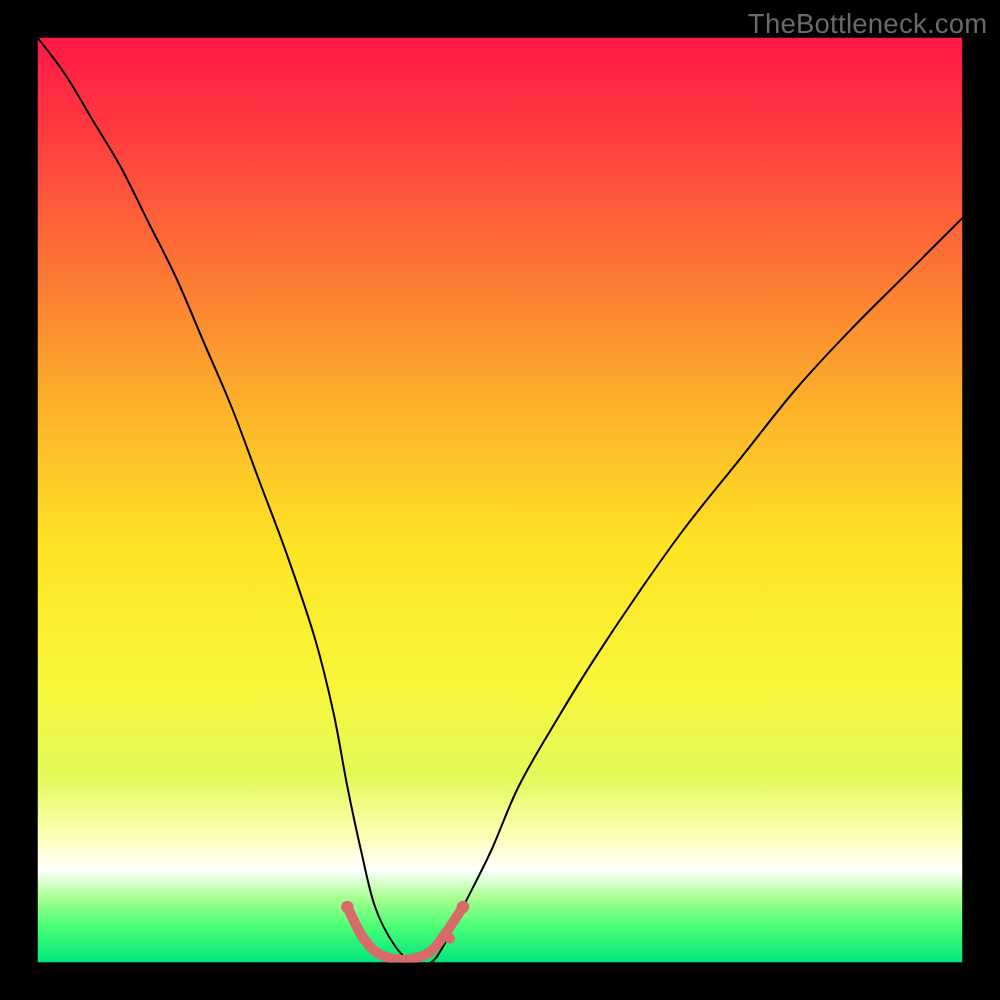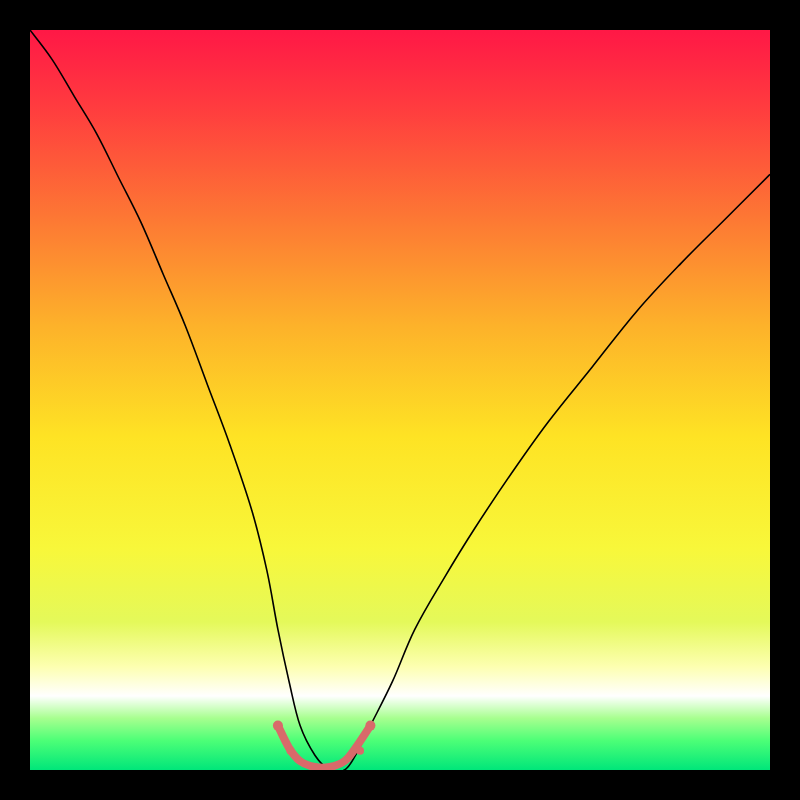--- a/index.html
+++ b/index.html
@@ -58,13 +58,14 @@
     <rect x="0" y="0" width="740" height="740" fill="url(#bg-grad)"></rect>
     <path id="curve-main" fill="none" stroke="#000000" stroke-width="1.6" d="M 0 0 C 3.9959999999999996 5.328000000000004, 14.208 17.61200000000002, 22.2 29.600000000000023 C 30.192 41.58800000000002, 36.408 53.28000000000002, 44.4 66.60000000000002 C 52.391999999999996 79.92000000000002, 58.608 88.94800000000002, 66.6 103.60000000000002 C 74.592 118.25200000000002, 80.80799999999999 132.01600000000002, 88.8 148 C 96.792 163.98399999999998, 103.008 175.08399999999997, 111 192.39999999999998 C 118.992 209.71599999999998, 125.20799999999998 225.552, 133.2 244.2 C 141.19199999999998 262.848, 147.40800000000002 276.02, 155.4 296 C 163.392 315.98, 169.608 333.888, 177.6 355.2 C 185.59199999999998 376.512, 191.80800000000002 391.756, 199.8 414.4 C 207.792 437.044, 215.34 458.356, 222 481 C 228.66 503.644, 232.138 518.888, 236.8 540.2 C 241.46200000000002 561.5120000000001, 243.904 579.42, 247.9 599.4 C 251.89600000000002 619.38, 255.00400000000002 633.884, 259 651.2 C 262.996 668.5160000000001, 265.438 682.28, 270.09999999999997 695.6 C 274.76199999999994 708.9200000000001, 279.572 717.2080000000001, 284.90000000000003 725.2 C 290.22800000000007 733.192, 294.37200000000007 737.336, 299.70000000000005 740 C 305.028 742.664, 309.838 742.664, 314.5 740 C 319.162 737.336, 320.938 733.192, 325.6 725.2 C 330.26200000000006 717.2080000000001, 333.74000000000007 708.9200000000001, 340.40000000000003 695.6 C 347.06 682.28, 354.60799999999995 668.5160000000001, 362.59999999999997 651.2 C 370.592 633.884, 375.476 618.048, 384.8 599.4 C 394.124 580.752, 403.744 565.582, 414.40000000000003 547.6 C 425.05600000000004 529.618, 432.012 518.148, 444 499.5 C 455.988 480.852, 467.68 463.31399999999996, 481 444 C 494.32 424.68600000000004, 503.348 411.51400000000007, 518 392.20000000000005 C 532.652 372.886, 546.4159999999999 356.68, 562.4 336.7 C 578.384 316.71999999999997, 590.8159999999999 299.848, 606.8 281.2 C 622.784 262.55199999999996, 635.216 249.74999999999994, 651.2 233.09999999999997 C 667.1840000000001 216.45, 679.6159999999999 204.68400000000005, 695.5999999999999 188.70000000000005 C 711.584 172.71600000000004, 732.008 152.29199999999997, 740 144.29999999999995"></path>
     <path id="curve-highlight" fill="none" stroke="#d86a6a" stroke-width="8" stroke-linecap="round" stroke-linejoin="round" d="M 247.9 695.6 C 249.898 699.596, 255.00400000000002 711.4064, 259 717.8 C 262.996 724.1936, 265.438 727.6568, 270.09999999999997 731.12 C 274.76199999999994 734.5832, 279.572 735.9744, 284.90000000000003 737.04 C 290.22800000000007 738.1056, 294.37200000000007 738.1056, 299.70000000000005 737.04 C 305.028 735.9744, 309.838 734.5832, 314.5 731.12 C 319.162 727.6568, 320.938 724.1936, 325.6 717.8 C 330.26200000000006 711.4064, 337.73600000000005 699.596, 340.40000000000003 695.6"></path>
     <g id="markers">
         <circle cx="247.9" cy="695.6" r="5" fill="#d86a6a"></circle>
         <circle cx="340.40000000000003" cy="695.6" r="5" fill="#d86a6a"></circle>
         <circle cx="260.48" cy="720.76" r="4" fill="#d86a6a"></circle>
         <circle cx="330.04" cy="720.76" r="4" fill="#d86a6a"></circle>
       </g>
   </svg>
+  <div class="watermark">TheBottleneck.com</div>
 </div>
 
 </body></html>

